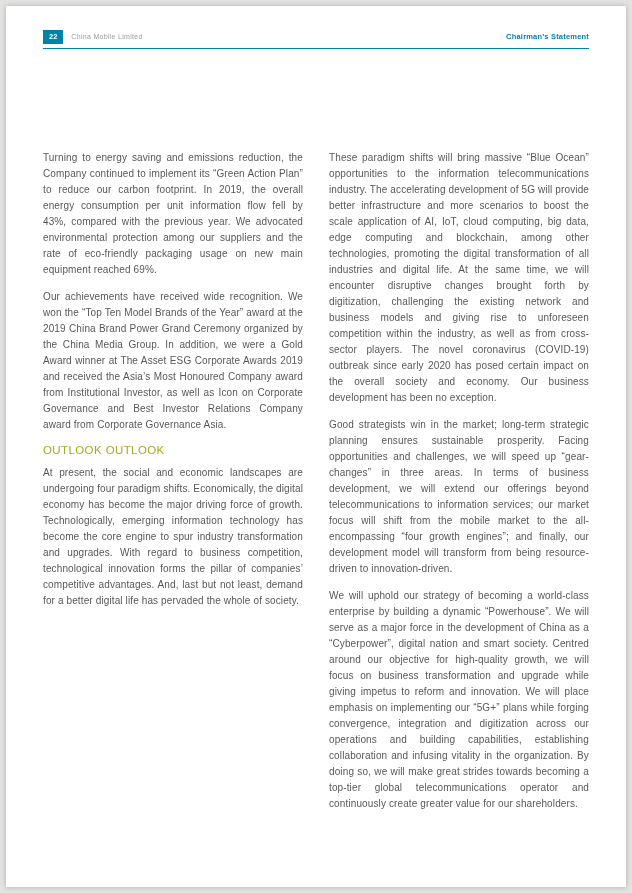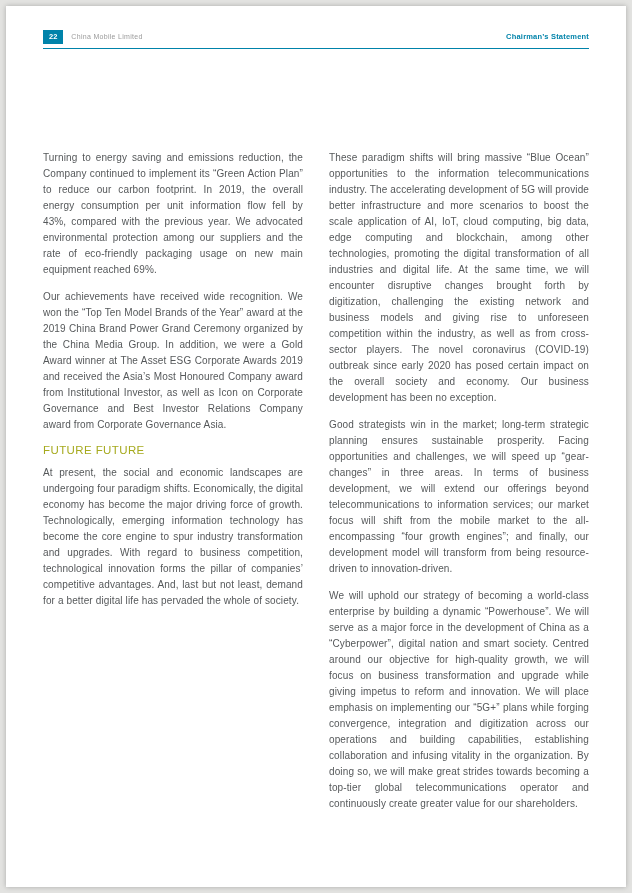--- a/index.html
+++ b/index.html
@@ -82,21 +82,21 @@
     <span class="company">China Mobile Limited</span>
     <span class="section-title">Chairman’s Statement</span>
   </div>
   <div class="header-rule"></div>
 
   <div class="content">
     <div class="columns">
       <div class="col">
           <p class="body-para"><span>Turning to energy saving and emissions reduction, the Company continued to implement its “Green Action Plan” to reduce our carbon footprint. In 2019, the overall energy consumption per unit information flow fell by 43%, compared with the previous year. We advocated environmental protection among our suppliers and the rate of eco-friendly packaging usage on new main equipment reached 69%.</span></p>
           <p class="body-para"><span>Our achievements have received wide recognition. We won the “Top Ten Model Brands of the Year” award at the 2019 China Brand Power Grand Ceremony organized by the China Media Group. In addition, we were a Gold Award winner at </span><span class="italic">The Asset</span><span> ESG Corporate Awards 2019 and received the Asia’s Most Honoured Company award from </span><span class="italic">Institutional Investor</span><span>, as well as Icon on Corporate Governance and Best Investor Relations Company award from </span><span class="italic">Corporate Governance Asia</span><span>.</span></p>
-          <h2 class="section-heading">FUTURE FUTURE</h2>
+          <h2 class="section-heading">OUTLOOK OUTLOOK</h2>
           <p class="body-para"><span>At present, the social and economic landscapes are undergoing four paradigm shifts. Economically, the digital economy has become the major driving force of growth. Technologically, emerging information technology has become the core engine to spur industry transformation and upgrades. With regard to business competition, technological innovation forms the pillar of companies’ competitive advantages. And, last but not least, demand for a better digital life has pervaded the whole of society.</span></p>
         </div>
       <div class="col">
           <p class="body-para"><span>These paradigm shifts will bring massive “Blue Ocean” opportunities to the information telecommunications industry. The accelerating development of 5G will provide better infrastructure and more scenarios to boost the scale application of AI, IoT, cloud computing, big data, edge computing and blockchain, among other technologies, promoting the digital transformation of all industries and digital life. At the same time, we will encounter disruptive changes brought forth by digitization, challenging the existing network and business models and giving rise to unforeseen competition within the industry, as well as from cross-sector players. The novel coronavirus (COVID-19) outbreak since early 2020 has posed certain impact on the overall society and economy. Our business development has been no exception.</span></p>
           <p class="body-para"><span>Good strategists win in the market; long-term strategic planning ensures sustainable prosperity. Facing opportunities and challenges, we will speed up “gear-changes” in three areas. In terms of business development, we will extend our offerings beyond telecommunications to information services; our market focus will shift from the mobile market to the all-encompassing “four growth engines”; and finally, our development model will transform from being resource-driven to innovation-driven.</span></p>
           <p class="body-para"><span>We will uphold our strategy of becoming a world-class enterprise by building a dynamic “Powerhouse”. We will serve as a major force in the development of China as a “Cyberpower”, digital nation and smart society. Centred around our objective for high-quality growth, we will focus on business transformation and upgrade while giving impetus to reform and innovation. We will place emphasis on implementing our “5G+” plans while forging convergence, integration and digitization across our operations and building capabilities, establishing collaboration and infusing vitality in the organization. By doing so, we will make great strides towards becoming a top-tier global telecommunications operator and continuously create greater value for our shareholders.</span></p>
         </div>
     </div>
   </div>
 

